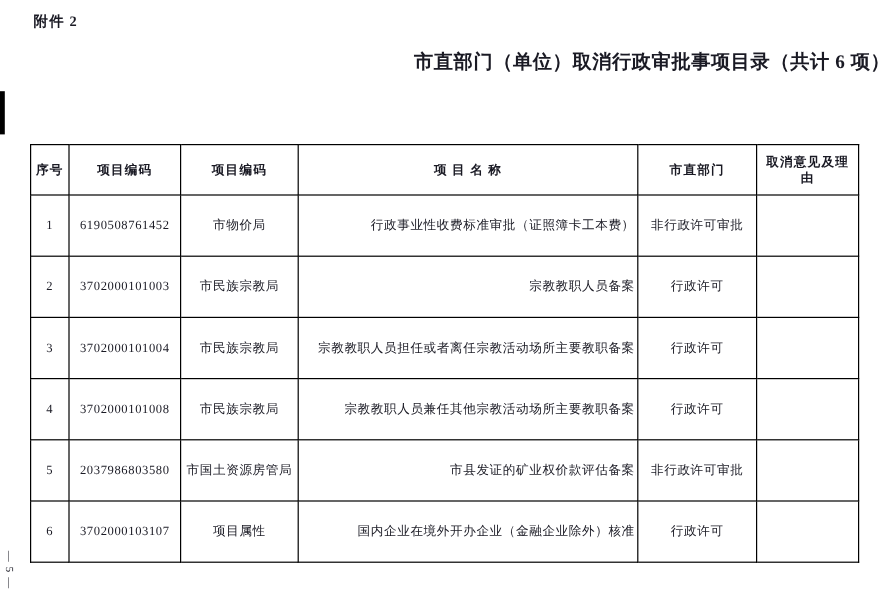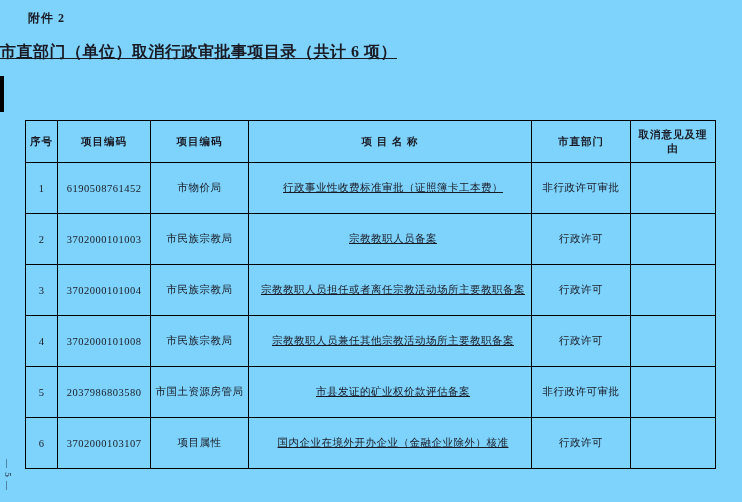--- a/index.html
+++ b/index.html
@@ -1,43 +1,42 @@
 <!DOCTYPE html>
 <html><head>
 <meta charset="utf-8">
 <style>
   html, body { margin: 0; padding: 0; background: #e8e8e8; }
   .page {
     position: relative;
     width: 742px;
     height: 502px;
-    background: #7dd3fc;
+    background: #ffffff;
     font-family: "Liberation Serif", "DejaVu Serif", serif;
     color: #1a1a24;
     overflow: hidden;
     box-sizing: border-box;
   }
   .attachment-label {
     position: absolute;
     left: 28px;
     top: 10px;
     font-size: 12px;
     font-weight: bold;
     letter-spacing: 1px;
   }
   .doc-title {
     position: absolute;
     left: 0;
     right: 0;
     top: 42px;
-    text-align: left;
+    text-align: right;
     font-size: 16px;
     font-weight: bold;
     letter-spacing: 0.5px;
-    text-decoration: underline;
   }
   table.catalog {
     position: absolute;
     left: 25px;
     top: 88px;
     width: 690px;
     border-collapse: collapse;
     table-layout: fixed;
     margin-top: 32px;
   }
@@ -51,23 +50,22 @@
     box-sizing: border-box;
     overflow: hidden;
   }
   table.catalog thead th {
     height: 42px;
     font-weight: bold;
     letter-spacing: 1px;
   }
   table.catalog tbody td { height: 51px; }
   table.catalog td.name-cell {
-    text-align: center;
+    text-align: right;
     padding-left: 8px;
-    text-decoration: underline;
   }
   .note {
     position: absolute;
     left: 30px;
     top: 442px;
     width: 700px;
     font-size: 9.5px;
     font-weight: bold;
     line-height: 13px;
     letter-spacing: 0.3px;

